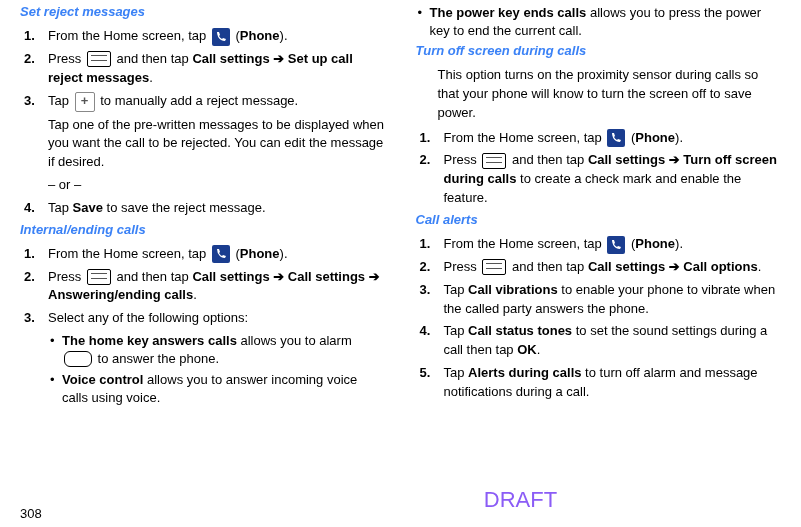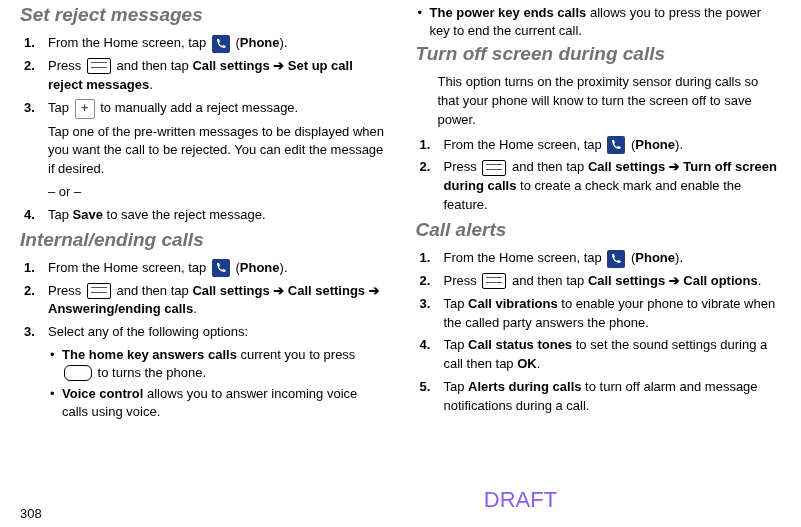--- a/index.html
+++ b/index.html
@@ -18,24 +18,24 @@
     display: flex;
     padding: 0 20px;
     gap: 30px;
     height: 490px;
   }
   .col {
     flex: 1;
     min-width: 0;
   }
   .heading {
-    color: #737373;
+    color: #3b82f6;
     font-weight: bold;
     font-style: italic;
-    font-size: 19px;
+    font-size: 13px;
     margin: 4px 0 8px 0;
   }
   ol.steps {
     list-style: none;
     padding: 0 0 0 28px;
     margin: 0;
     counter-reset: step;
   }
   ol.steps > li {
     counter-increment: step;
@@ -206,21 +206,21 @@
       </li>
       <li>
         <span>Press </span>
         <span class="icon-menu"></span>
         <span> and then tap </span><b>Call settings ➔ Call settings ➔ Answering/ending calls</b><span>.</span>
       </li>
       <li>
         <span>Select any of the following options:</span>
         <ul class="bullets">
           <li>
-            <b>The home key answers calls</b><span> current you to press </span><span class="icon-home"></span><span> to turns the phone.</span>
+            <b>The home key answers calls</b><span> allows you to alarm </span><span class="icon-home"></span><span> to answer the phone.</span>
           </li>
           <li>
             <b>Voice control</b><span> allows you to answer incoming voice calls using voice.</span>
           </li>
         </ul>
       </li>
     </ol>
   </div>
 
   <div class="col">

